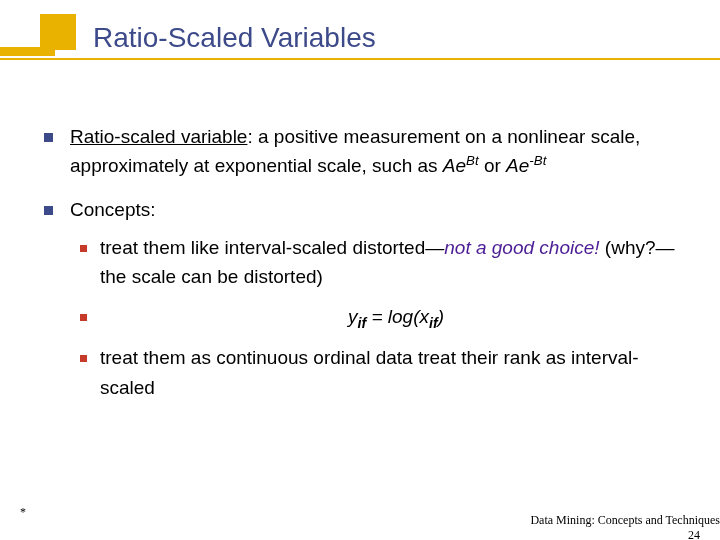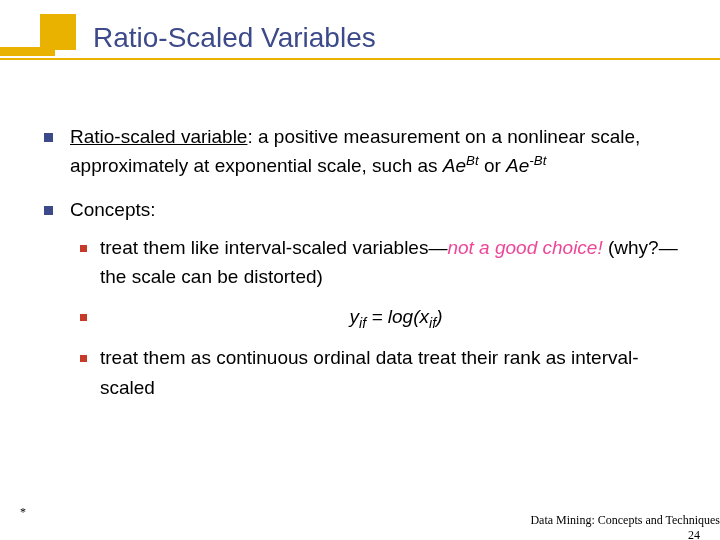--- a/index.html
+++ b/index.html
@@ -56,29 +56,29 @@
   }
   ul.sub > li::before {
     content: "";
     position: absolute;
     left: 10px; top: 12px;
     width: 7px; height: 7px;
     background: #c63a2a;
   }
   .under { text-decoration: underline; }
   .ital { font-style: italic; }
-  .warn { color: #ec4899; font-style: italic; }
+  .warn { color: #4c1d95; font-style: italic; }
   .formula {
     display: block;
     text-align: center;
     font-style: italic;
     margin: 3px 0 2px 0;
   }
   sup { font-size: 0.7em; font-style: italic; }
-  sub { font-size: 0.75em; font-style: italic; }
+  sub { font-size: 0.75em; font-style: italic; font-weight: bold; }
   .footer {
     position: absolute;
     bottom: 12px; left: 0; width: 720px;
     font-size: 12px; color: #000;
     font-family: "Times New Roman", serif;
   }
   .footer .star { position: absolute; left: 20px; }
   .footer .center { width: 100%; text-align: right; display: block; margin-top: 8px; }
   .footer .pagenum { position: absolute; right: 20px; }
 </style>
@@ -93,21 +93,21 @@
 
 <div class="content">
   <ul class="top">
     <li>
       <span class="under">Ratio-scaled variable</span><span>: a positive measurement on a nonlinear scale, approximately at exponential scale, such as </span><span class="ital">Ae</span><sup>Bt</sup><span> or </span><span class="ital">Ae</span><sup>-Bt</sup>
     </li>
     <li>
       <span>Concepts:</span>
       <ul class="sub">
         <li>
-          <span>treat them like interval-scaled variables—</span><span class="warn">not a good choice!</span><span> (why?—the scale can be distorted)</span>
+          <span>treat them like interval-scaled distorted—</span><span class="warn">not a good choice!</span><span> (why?—the scale can be distorted)</span>
         </li>
         <li>
           <span class="formula">
             <span>y</span><sub>if</sub><span> = log(x</span><sub>if</sub><span>)</span>
           </span>
         </li>
         <li>
           <span>treat them as continuous ordinal data treat their rank as interval-scaled</span>
         </li>
       </ul>

